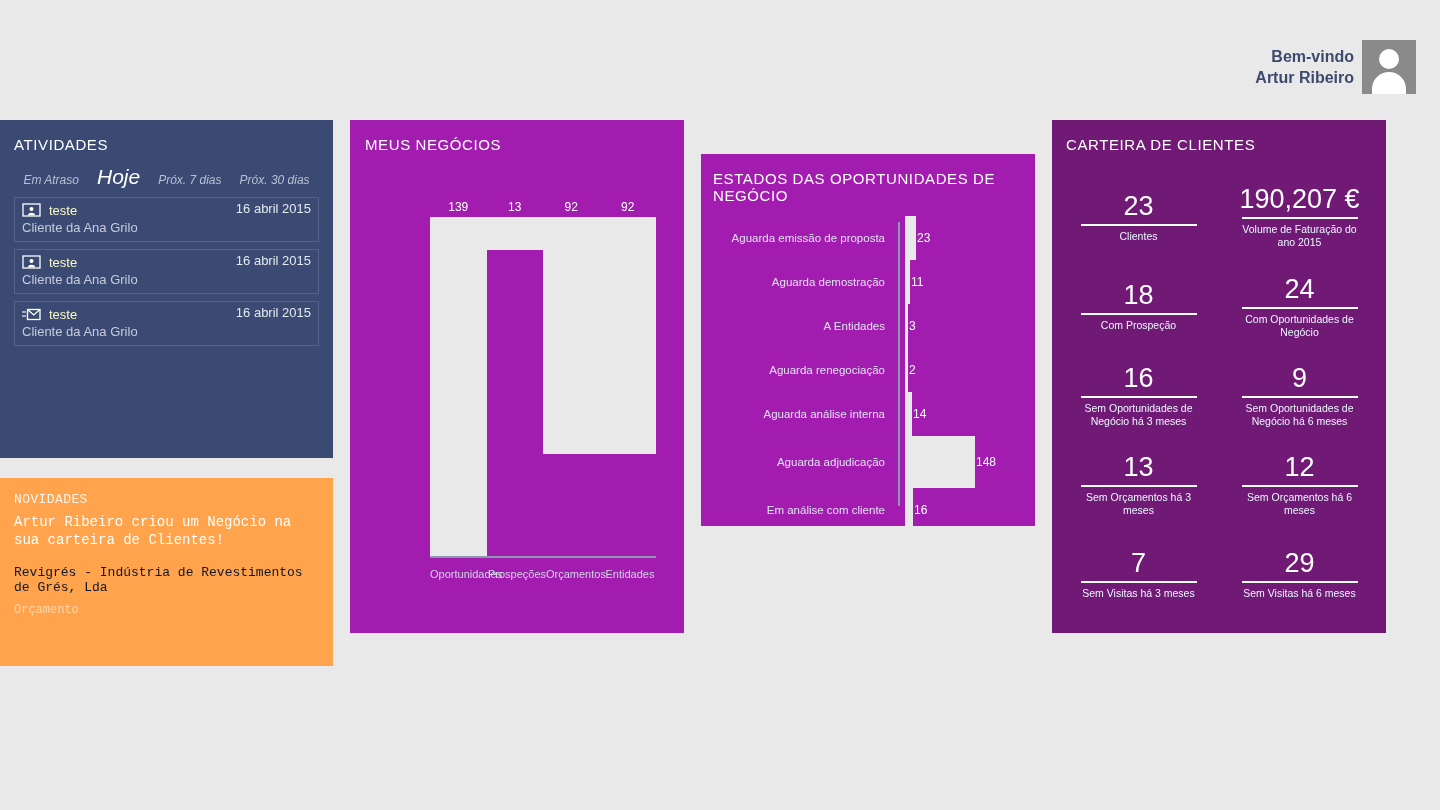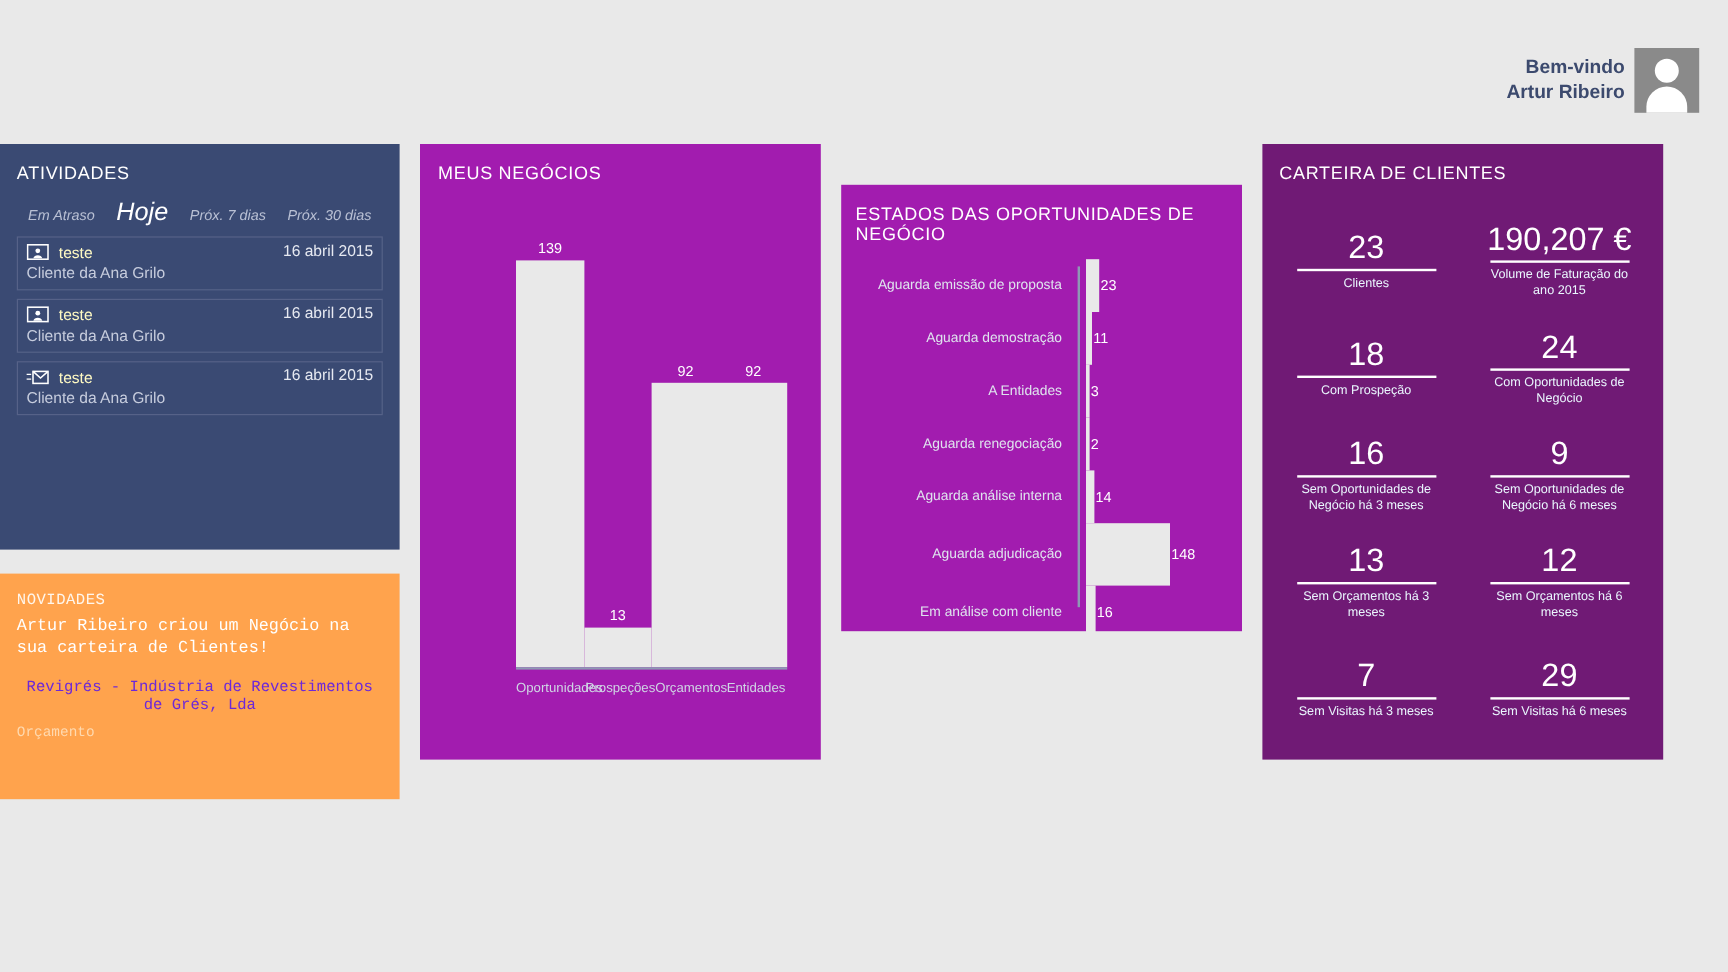--- a/index.html
+++ b/index.html
@@ -151,24 +151,23 @@
     font-size: 13px;
     letter-spacing: 0.4px;
   }
   .nov-headline {
     color: #ffffff;
     font-size: 14px;
     line-height: 18px;
     margin-top: 6px;
   }
   .nov-entity {
-    color: #6d28d9;
+    color: #0f172a;
     font-size: 13px;
     margin-top: 16px;
-    text-align: center;
   }
   .nov-type {
     color: #ffd9af;
     font-size: 12px;
     margin-top: 8px;
   }
 
   
   #deals-panel {
     left: 350px; top: 120px;
@@ -200,21 +199,21 @@
     top: 0;
     display: flex;
     align-items: flex-end;
     justify-content: space-between;
   }
   .vbar-col {
     width: 58px;
     display: flex;
     flex-direction: column;
     align-items: center;
-    justify-content: flex-end;
+    justify-content: flex-start;
     height: 100%;
   }
   .vbar-value {
     color: #ffffff;
     font-size: 12px;
     margin-bottom: 3px;
   }
   .vbar-rect {
     width: 100%;
     background: #e9e9e9;

